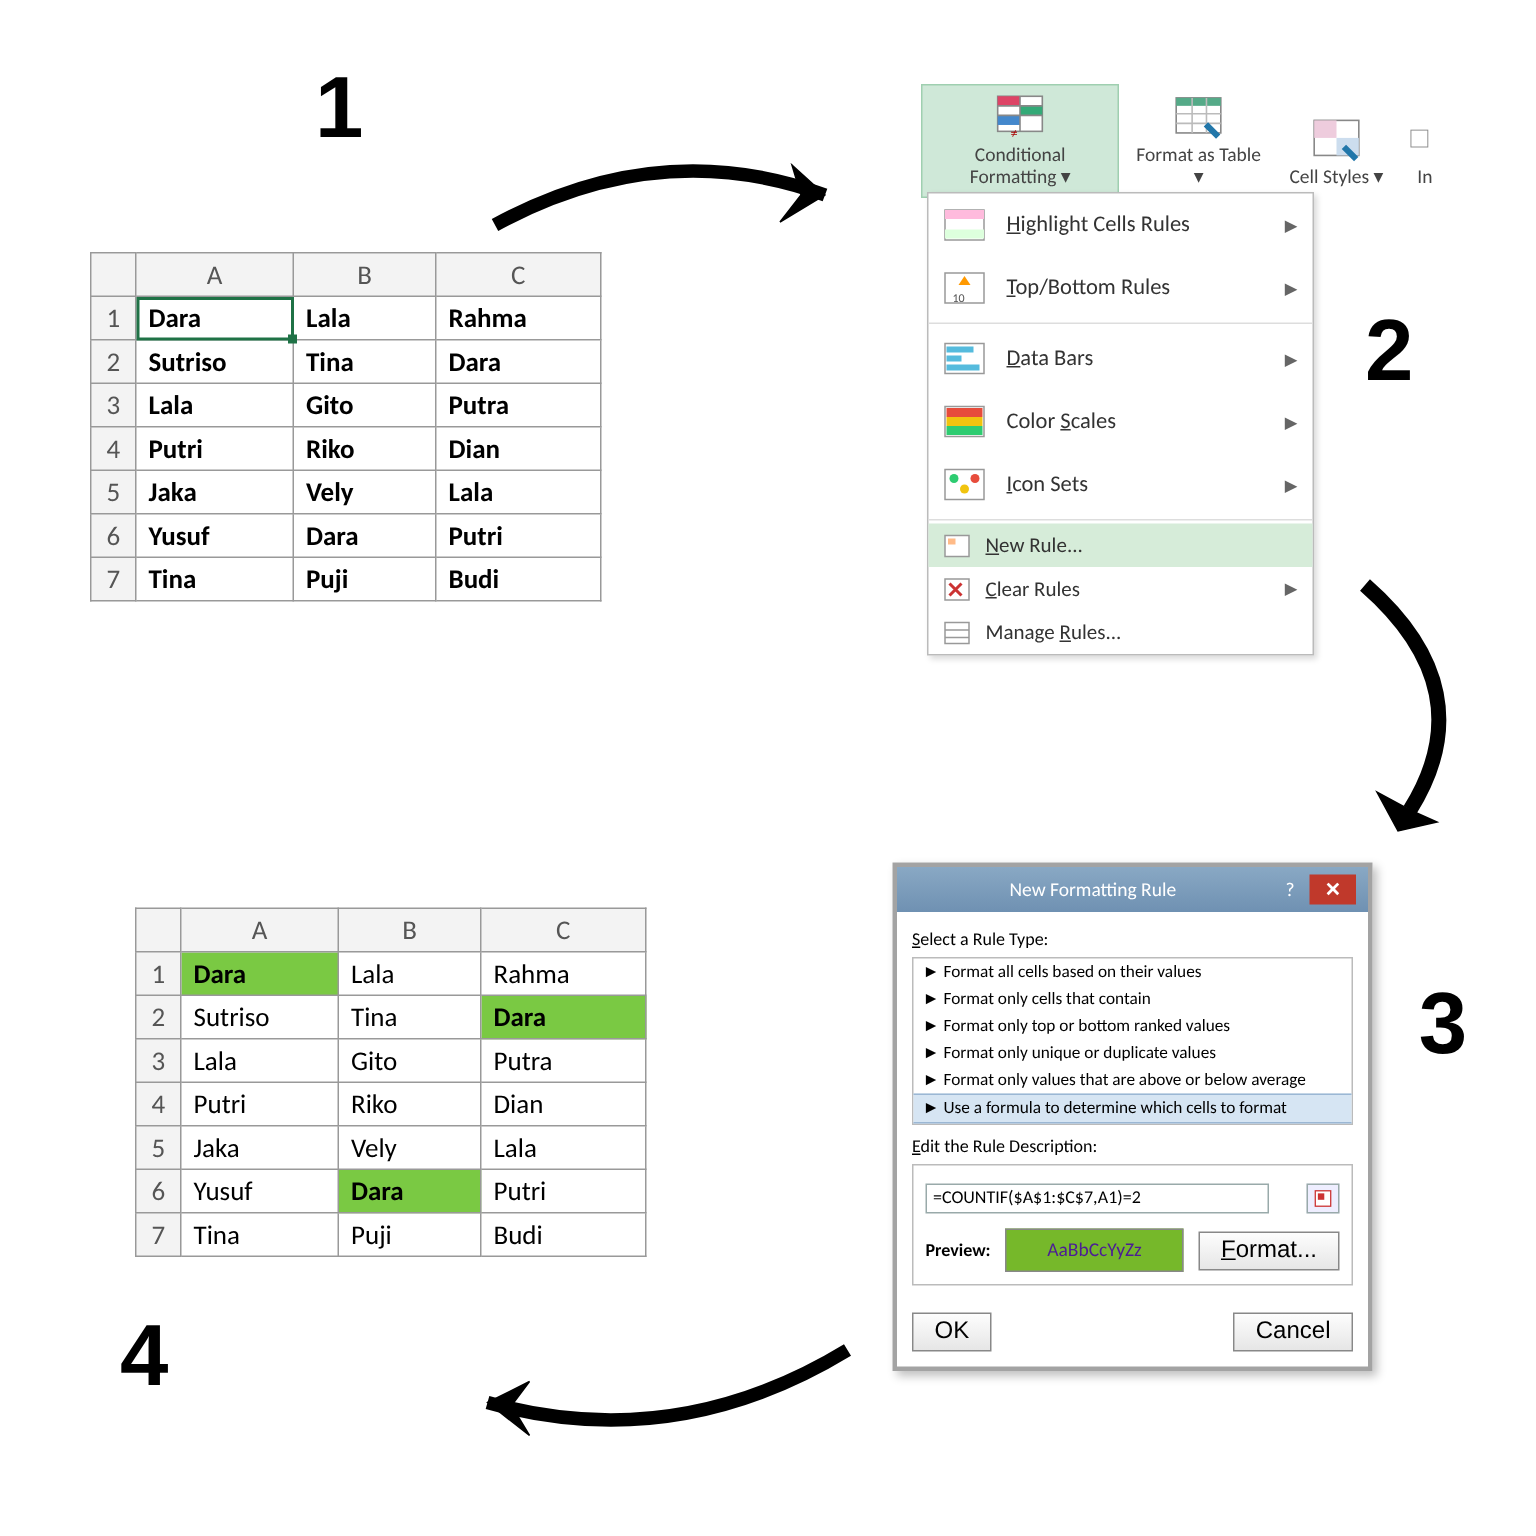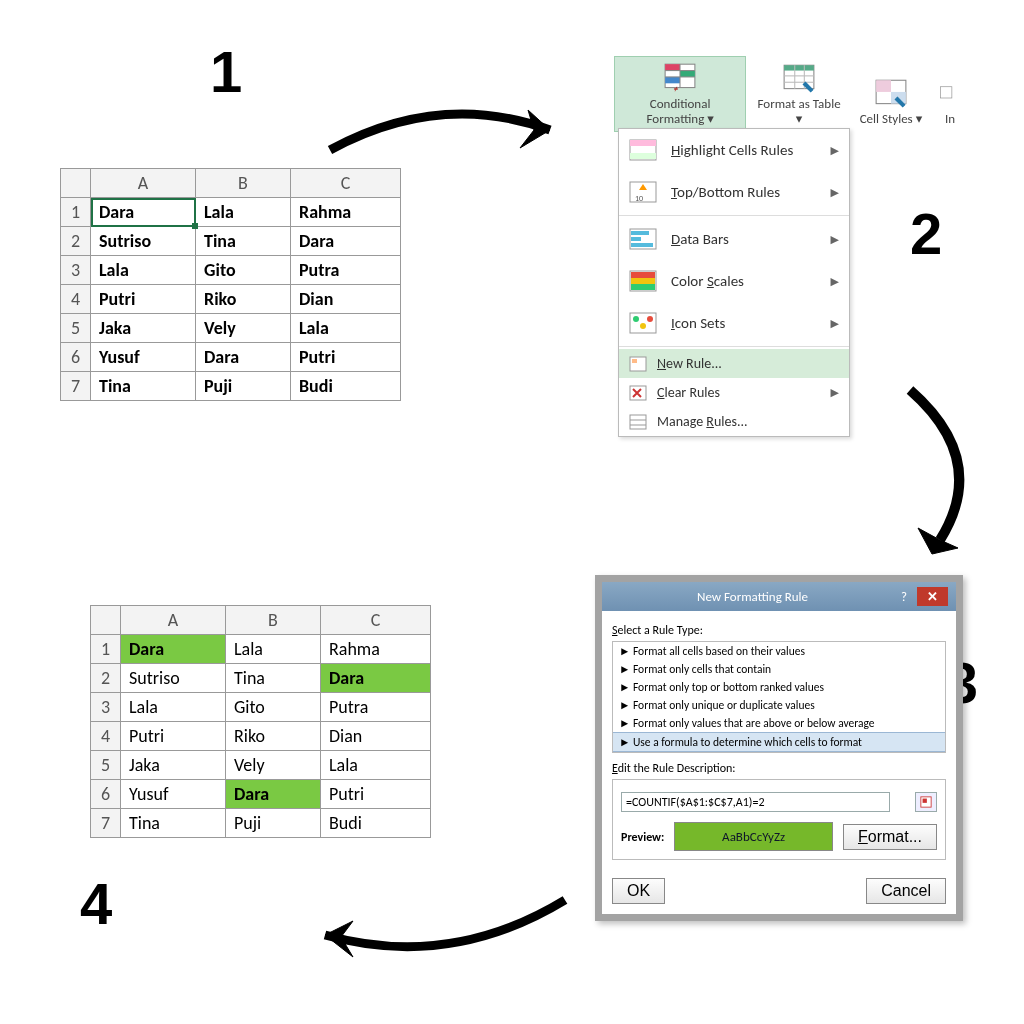--- a/index.html
+++ b/index.html
@@ -106,21 +106,21 @@
   }
   .ribbon-icon {
     width: 34px;
     height: 34px;
     margin-bottom: 2px;
   }
   .dropdown {
     position: absolute;
     top: 128px;
     left: 618px;
-    width: 232px;
+    width: 258px;
     background: #fff;
     border: 1px solid #bbb;
     box-shadow: 2px 2px 4px rgba(0,0,0,0.15);
   }
   .dd-item {
     display: flex;
     align-items: center;
     padding: 10px 10px;
     font-size: 15px;
     color: #333;
@@ -132,23 +132,23 @@
   .dd-item.hover { background: #d6ecd9; }
   .dd-item.small { padding: 6px 10px; font-size: 14px; }
   .dd-item.small .dd-ic { width: 18px; height: 16px; margin-right: 10px; }
   .underline-first::first-letter { text-decoration: underline; }
 
   
   #dialog {
     position: absolute;
     top: 575px;
     left: 595px;
-    width: 368px;
+    width: 320px;
     background: #fff;
-    border: 7px solid #a3a3a3;
+    border: 3px solid #a3a3a3;
     box-shadow: 3px 3px 6px rgba(0,0,0,0.25);
     filter: blur(0.25px);
     font-size: 12px;
   }
   .titlebar {
     background: linear-gradient(#89a8c4, #6f91b2);
     color: #fff;
     padding: 5px 8px;
     display: flex;
     align-items: center;
@@ -209,21 +209,21 @@
     font-size: 10px;
   }
   .preview-row { display: flex; align-items: center; gap: 10px; }
   .preview-box {
     flex: 1;
     background: #76b82a;
     border: 1px solid #888;
     text-align: center;
     padding: 6px 0;
     font-size: 13px;
-    color: #0f172a;
+    color: #4c1d95;
   }
   .dlg-btn {
     border: 1px solid #888;
     background: linear-gradient(#fdfdfd, #e6e6e6);
     padding: 3px 14px;
     font-size: 16px;
   }
   .dlg-foot {
     display: flex;
     justify-content: space-between;

